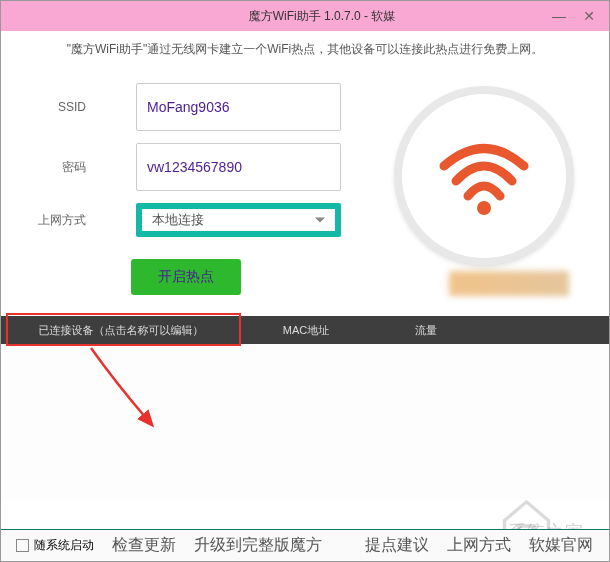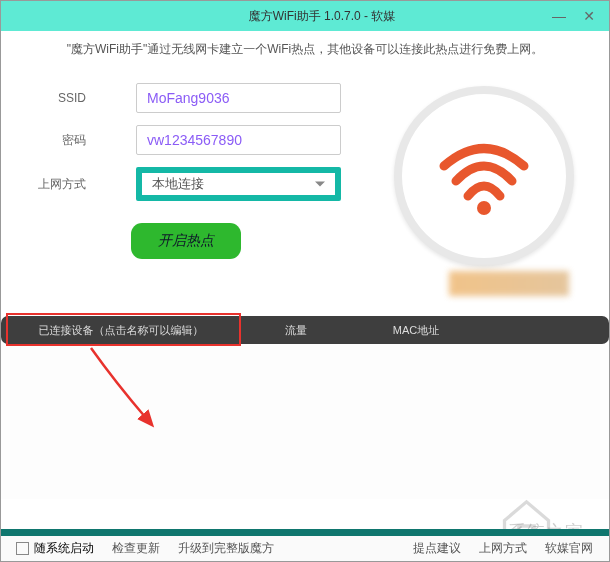--- a/index.html
+++ b/index.html
@@ -1,57 +1,57 @@
 <!DOCTYPE html>
 <html><head>
   <meta charset="utf-8">
   <style>
     * { box-sizing: border-box; margin: 0; padding: 0; }
     body { font-family: "Microsoft YaHei", Arial, sans-serif; font-size: 12px; background: #fff; }
     .window { width: 610px; height: 562px; border: 1px solid #999; position: relative; background: #fff; }
     
-    .titlebar { height: 30px; display: flex; align-items: center; justify-content: center; position: relative; background: #5eead4; padding-left: 34px; }
+    .titlebar { height: 30px; display: flex; align-items: center; justify-content: center; position: relative; background: #f9a8d4; padding-left: 34px; }
     .titlebar-title { font-size: 12px; color: #333; }
     .titlebar-controls { position: absolute; right: 5px; top: 0; display: flex; }
     .titlebar-btn { width: 30px; height: 30px; display: flex; align-items: center; justify-content: center; cursor: pointer; color: #666; font-size: 14px; }
     
     .content { padding: 10px 30px 0 30px; }
     .description { text-align: center; color: #555; font-size: 12px; margin-bottom: 25px; }
     
     .form-area { display: flex; }
     .form-left { width: 310px; }
     .form-row { display: flex; align-items: center; margin-bottom: 12px; gap: 40px; }
     .form-label { width: 65px; text-align: right; color: #666; font-size: 12px; padding-right: 10px; }
-    .form-input { flex: 1; height: 30px; border: 1px solid #ccc; background: #fff; padding: 0 10px; font-size: 14px; color: #8b5cf6; border-radius: 2px; outline: none; }
+    .form-input { flex: 1; height: 48px; border: 1px solid #ccc; background: #fff; padding: 0 10px; font-size: 14px; color: #4c1d95; border-radius: 2px; outline: none; }
     .form-select { flex: 1; height: 34px; border: 6px solid #14b8a6; background: #fff; padding: 0 10px; font-size: 13px; color: #555; border-radius: 2px; position: relative; display: flex; align-items: center; cursor: pointer; }
     .select-caret { position: absolute; right: 10px; top: 50%; transform: translateY(-50%); border-left: 5px solid transparent; border-right: 5px solid transparent; border-top: 5px solid #888; }
     
-    .start-btn { width: 110px; height: 36px; background: #2eb82e; color: #0f172a; border: none; border-radius: 11px; font-size: 14px; cursor: pointer; margin-left: 100px; margin-top: 10px; font-style: italic; }
+    .start-btn { width: 110px; height: 36px; background: #2eb82e; color: #4c1d95; border: none; border-radius: 3px; font-size: 14px; cursor: pointer; margin-left: 100px; margin-top: 10px; }
     
     .wifi-icon-area { position: absolute; right: 35px; top: 85px; width: 180px; height: 180px; border-radius: 50%; background: #fff; border: 8px solid #e8e8e8; display: flex; align-items: center; justify-content: center; box-shadow: 0 2px 4px rgba(0,0,0,0.1); }
     .wifi-icon-area svg { width: 100px; height: 100px; }
     
     .watermark { position: absolute; right: 40px; top: 270px; width: 120px; height: 25px; filter: blur(3px); background: linear-gradient(90deg, #e89c3c, #d4a05c); opacity: 0.6; }
-    .table-header { background: #3e3e3e; height: 28px; display: flex; align-items: center; color: #ddd; font-size: 11px; border-radius: 7px; }
+    .table-header { background: #3e3e3e; height: 28px; display: flex; align-items: center; color: #ddd; font-size: 11px; }
     .th { text-align: center; }
     .th1 { width: 240px; position: relative; }
     .th2 { width: 130px; }
     .th3 { width: 130px; }
     .th4 { width: 110px; }
     .highlight-box { position: absolute; border: 2px solid #e8322d; pointer-events: none; }
     .hb1 { left: 5px; top: 312px; width: 235px; height: 33px; }
     
     .arrow-svg { position: absolute; left: 60px; top: 342px; pointer-events: none; }
     
     .table-body { height: 155px; background: #fdfdfd; }
     
-    .footer { position: absolute; bottom: 0; left: 0; right: 0; height: 32px; border-top: 7px solid #0f766e; display: flex; align-items: center; padding: 0 15px; background: #fafafa; }
+    .footer { position: absolute; bottom: 0; left: 0; right: 0; height: 32px; border-top: 1px solid #0f766e; display: flex; align-items: center; padding: 0 15px; background: #fafafa; }
     .footer-checkbox { display: flex; align-items: center; margin-right: 18px; cursor: pointer; }
     .footer-checkbox-box { width: 13px; height: 13px; border: 1px solid #888; margin-right: 5px; }
-    .footer-link { color: #555; margin-right: 18px; cursor: pointer; font-size: 12px; }
+    .footer-link { color: #555; margin-right: 18px; cursor: pointer; font-size: 16px; }
     .footer-right { margin-left: auto; display: flex; align-items: flex-start; }
     
     .logo-watermark { position: absolute; right: 55px; bottom: 10px; opacity: 0.3; }
     .logo-watermark svg { width: 55px; height: 55px; }
     .logo-text { position: absolute; right: 25px; bottom: 17px; color: #888; font-size: 18px; opacity: 0.4; letter-spacing: 1px; }
   </style>
 </head>
 <body>
 
 <div class="window">
@@ -99,22 +99,22 @@
       <path d="M 22 55 Q 50 25 78 55" stroke="#e8572d" stroke-width="9" fill="none" stroke-linecap="round"></path>
       <path d="M 34 70 Q 50 50 66 70" stroke="#e8572d" stroke-width="9" fill="none" stroke-linecap="round"></path>
       <circle cx="50" cy="82" r="7" fill="#e8572d"></circle>
     </svg>
   </div>
 
   <div class="watermark"></div>
 
   <div class="table-header" style="position:absolute; left:0; right:0; top:315px;">
     <div class="th th1">已连接设备（点击名称可以编辑）</div>
+    <div class="th th3">MAC地址</div>
     <div class="th th4">流量</div>
-    <div class="th th3">MAC地址</div>
   </div>
 
   <div class="table-body" style="position:absolute; left:0; right:0; top:343px;"></div>
 
   <div class="highlight-box hb1"></div>
 
   <svg class="arrow-svg" width="120" height="90">
     <defs>
       <marker id="ah" markerWidth="10" markerHeight="10" refX="2" refY="3" orient="auto">
         <path d="M0,0 L0,6 L7,3 z" fill="#e8322d"></path>

